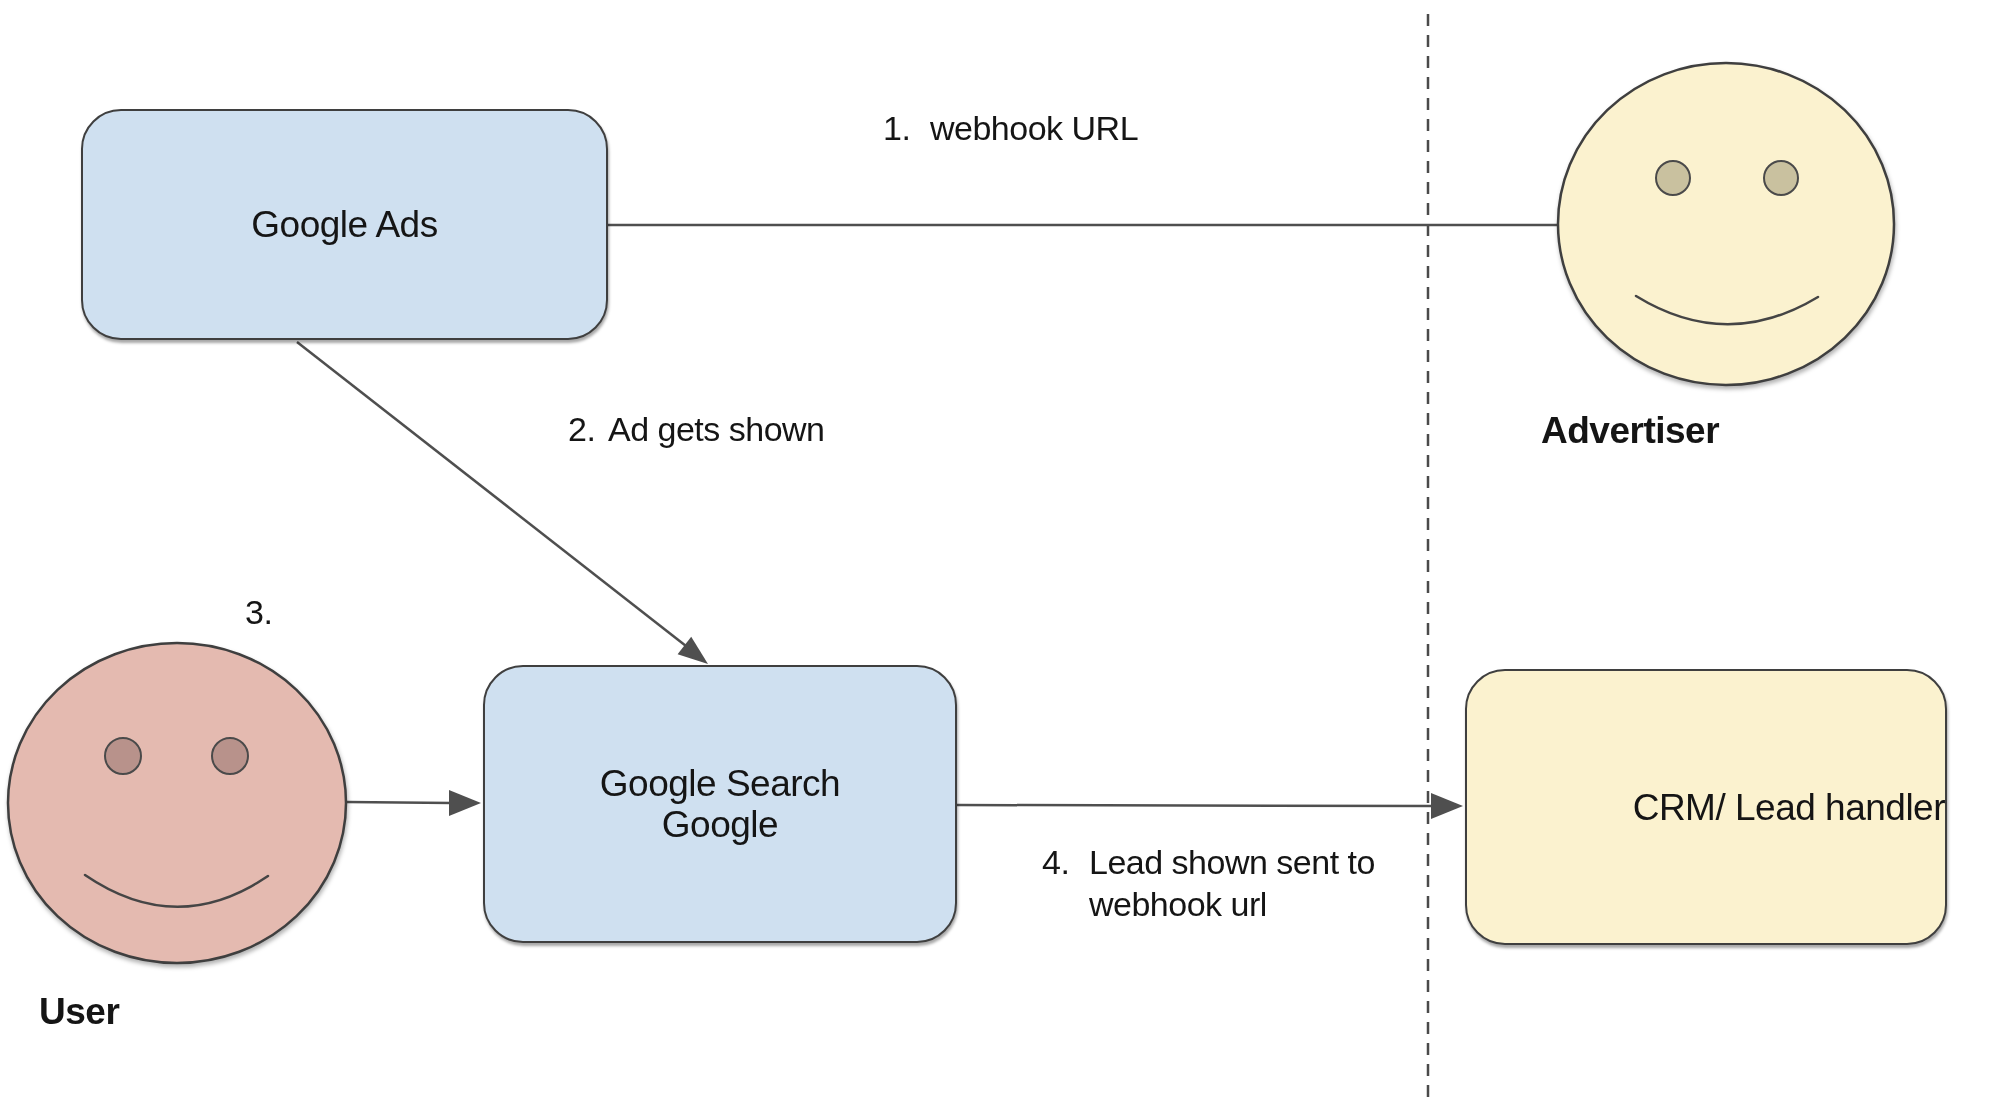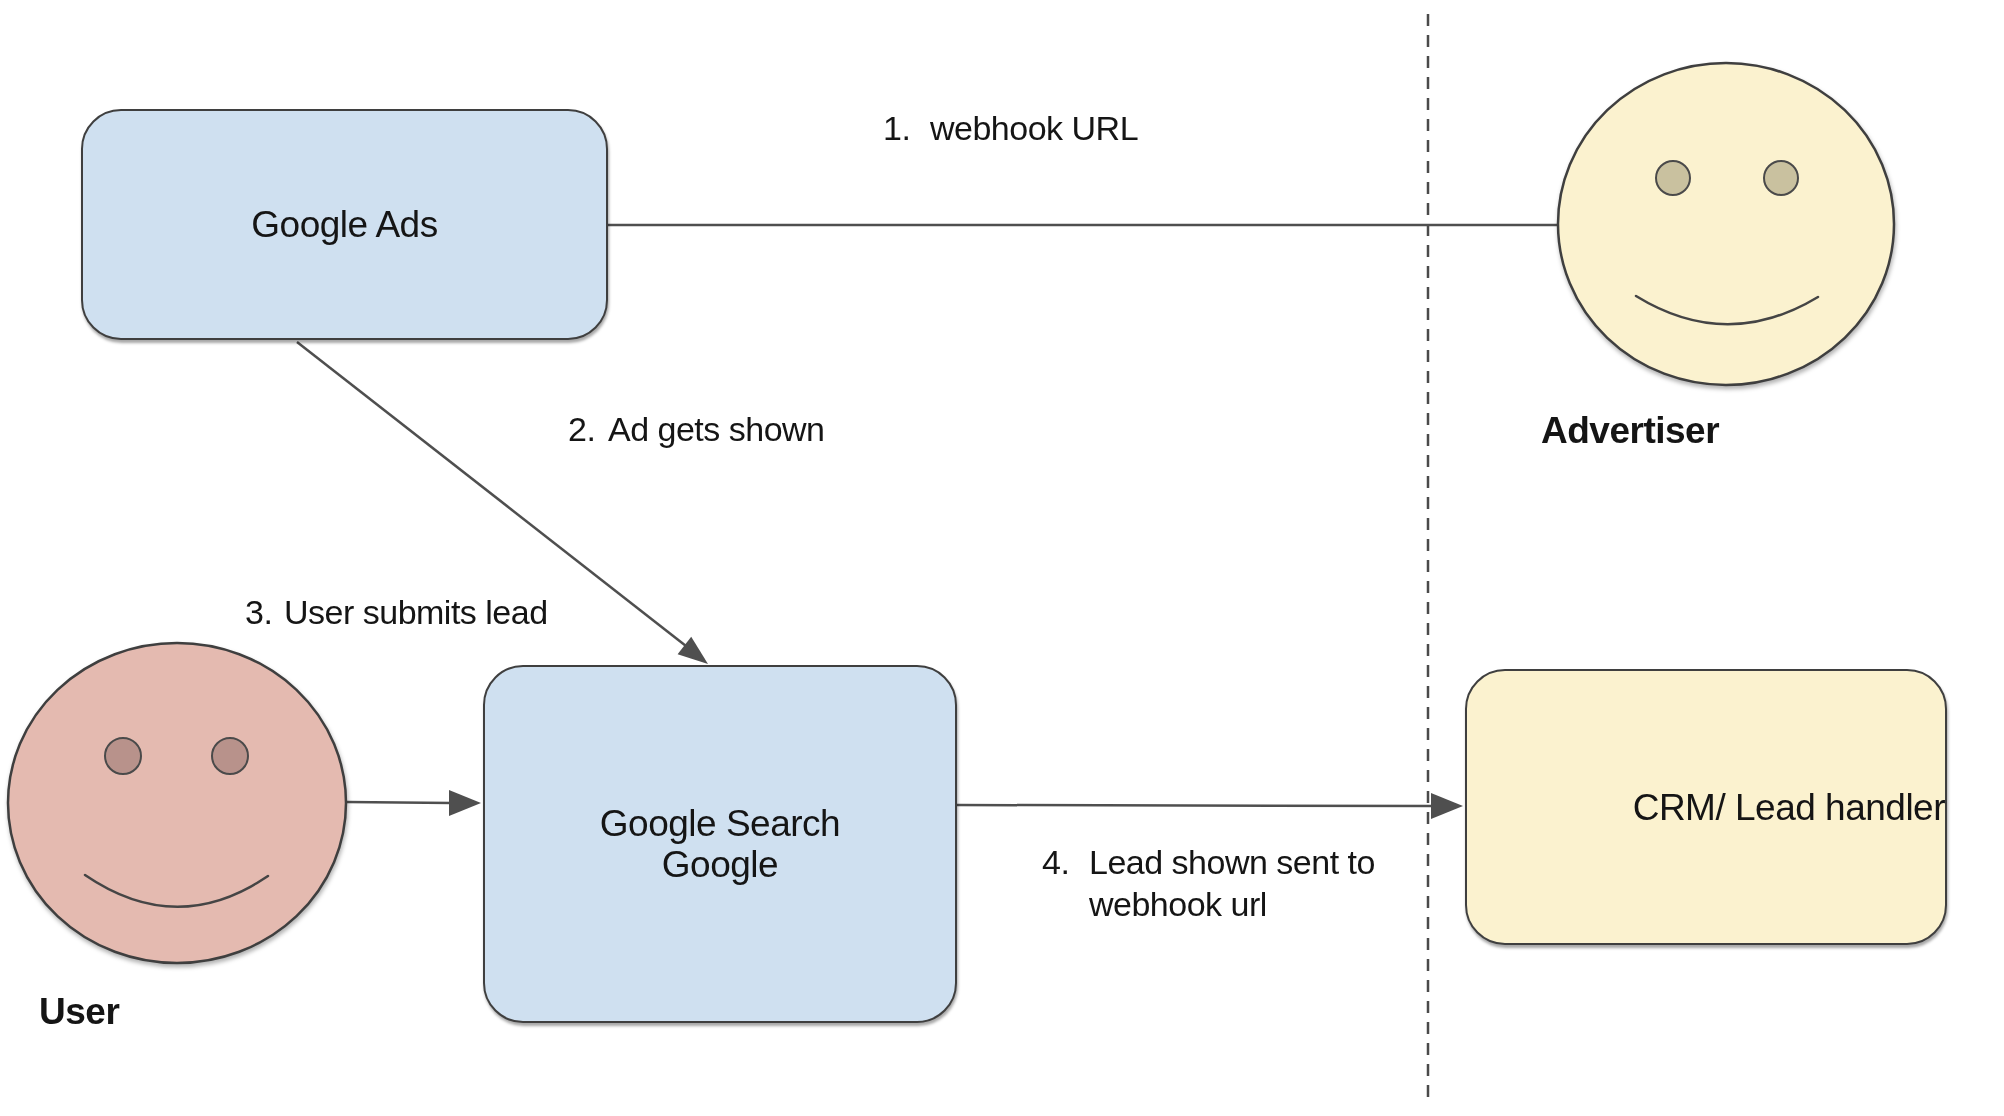--- a/index.html
+++ b/index.html
@@ -104,21 +104,21 @@
       <circle class="eye pink" cx="123" cy="756" r="18"></circle>
       <circle class="eye pink" cx="230" cy="756" r="18"></circle>
       <path class="smile" d="M 85 875 Q 177 938 268 876"></path>
     </g>
   </svg>
 
   <div class="node-box" style="left:33px;top:109px;width:527px;height:231px;margin-left:48px;">
     <span>Google Ads</span>
   </div>
 
-  <div class="node-box" style="left:483px;top:665px;width:474px;height:358px;">
+  <div class="node-box" style="left:483px;top:665px;width:474px;height:278px;">
     <span>
       <span class="node-line">Google Search</span>
       <span class="node-line">Google</span>
     </span>
   </div>
 
   <div class="node-box yellow" style="left:1465px;top:669px;width:482px;height:276px;justify-content:flex-end;">
     <span>CRM/ Lead handler</span>
   </div>
 
@@ -131,23 +131,20 @@
 
   <div class="step-label" style="left:568px;top:408px;">
     <span class="step-num" style="width:40px;">2.</span>
     <span class="step-text">
       <span class="tl">Ad gets shown</span>
     </span>
   </div>
 
   <div class="step-label" style="left:245px;top:591px;">
     <span class="step-num" style="width:39px;">3.</span>
-    <span class="step-text">
-      <span class="tl">User submits lead</span>
-    </span>
   </div>
 
   <div class="step-label tight" style="left:1042px;top:841px;">
     <span class="step-num">4.</span>
     <span class="step-text">
       <span class="tl">Lead shown sent to</span>
       <span class="tl">webhook url</span>
     </span>
   </div>
 

